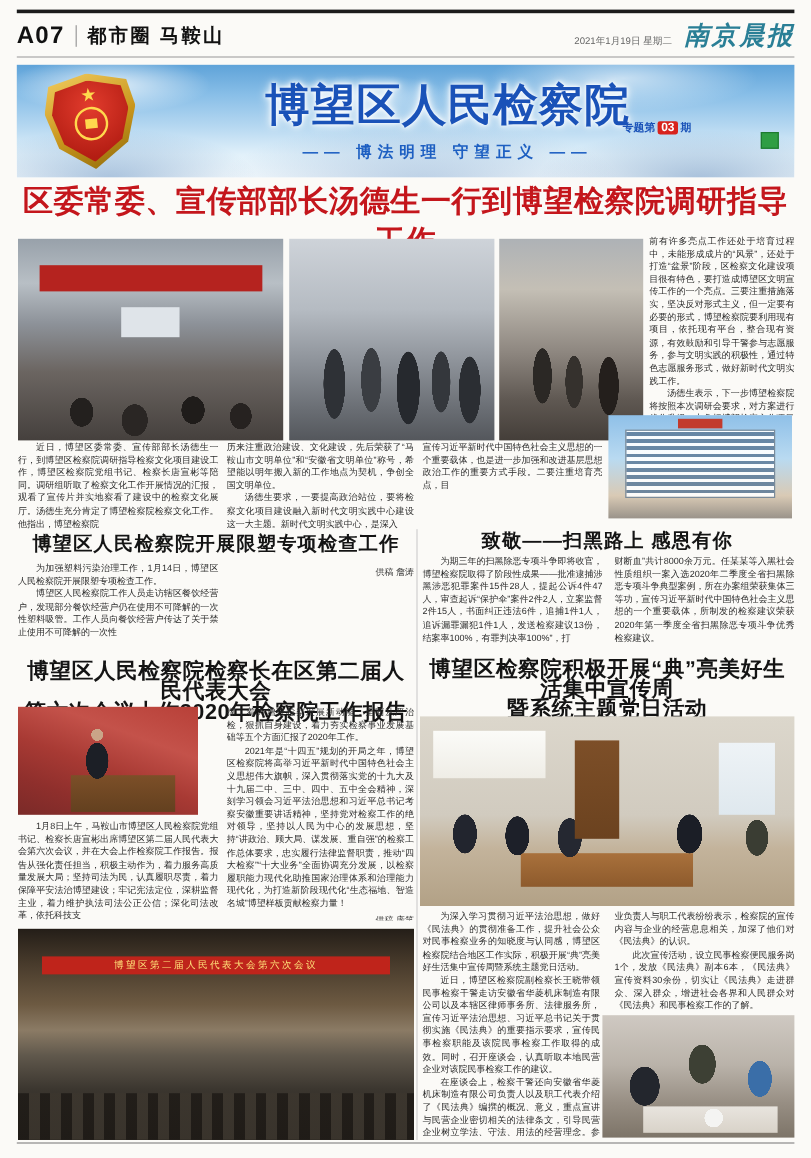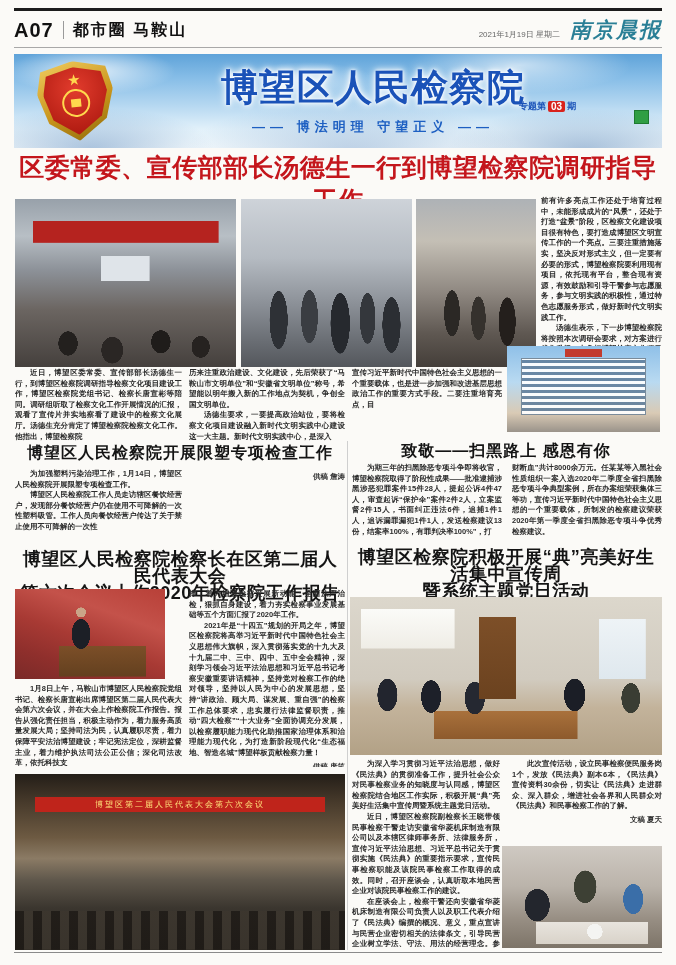--- a/index.html
+++ b/index.html
@@ -55,21 +55,21 @@
     font-size:13px;font-weight:bold;color:#1d5fc2;letter-spacing:5px;}
   .corner-mark{left:620px;top:56px;width:13px;height:12px;background:#2f9e44;z-index:3;
     border:1px solid #1d7a30;}
   
   .main-headline{left:14px;top:151px;width:648px;text-align:center;
     font-size:25px;font-weight:900;color:#c4161c;letter-spacing:0.5px;}
   .h2{font-weight:bold;color:#141414;text-align:center;}
   .h2-big{font-size:16px;letter-spacing:1px;}
   .h2-two{font-size:18px;line-height:17px;letter-spacing:0.5px;}
   
-  .col{font-size:7.5px;line-height:10.6px;color:#2c2c2c;text-align:justify;overflow:hidden;font-weight:bold;}
+  .col{font-size:7.5px;line-height:10.6px;color:#2c2c2c;text-align:justify;overflow:hidden;}
   .col p{margin:0;text-indent:2em;}
   .col p.cont{text-indent:0;}
   .byline{text-align:right;font-size:7.5px;color:#333;margin-top:3px;}
   
   .photo{overflow:hidden;}
   .photo-conf{background:
     radial-gradient(ellipse 16px 20px at 24% 86%,#23201e 60%,transparent 61%),
     radial-gradient(ellipse 18px 22px at 44% 90%,#2a2624 60%,transparent 61%),
     radial-gradient(ellipse 16px 19px at 66% 85%,#1f1c1a 60%,transparent 61%),
     radial-gradient(ellipse 15px 18px at 84% 88%,#262220 60%,transparent 61%),
@@ -245,20 +245,21 @@
 <div class="abs photo photo-sofa" style="left:350px;top:597px;width:312px;height:158px;"></div>
 <div class="abs col" style="left:352px;top:759px;width:148px;height:190px;">
   <div>
       <p>为深入学习贯彻习近平法治思想，做好《民法典》的贯彻准备工作，提升社会公众对民事检察业务的知晓度与认同感，博望区检察院结合地区工作实际，积极开展“典”亮美好生活集中宣传周暨系统主题党日活动。</p>
       <p>近日，博望区检察院副检察长王晓带领民事检察干警走访安徽省华菱机床制造有限公司以及本辖区律师事务所、法律服务所，宣传习近平法治思想、习近平总书记关于贯彻实施《民法典》的重要指示要求，宣传民事检察职能及该院民事检察工作取得的成效。同时，召开座谈会，认真听取本地民营企业对该院民事检察工作的建议。</p>
       <p>在座谈会上，检察干警还向安徽省华菱机床制造有限公司负责人以及职工代表介绍了《民法典》编撰的概况、意义，重点宣讲与民营企业密切相关的法律条文，引导民营企业树立学法、守法、用法的经营理念。参会的企</p>
     </div>
 </div>
 <div class="abs col" style="left:512px;top:759px;width:150px;height:90px;">
   <div>
+      <p class="cont">业负责人与职工代表纷纷表示，检察院的宣传内容与企业的经营息息相关，加深了他们对《民法典》的认识。</p>
       <p>此次宣传活动，设立民事检察便民服务岗1个，发放《民法典》副本6本，《民法典》宣传资料30余份，切实让《民法典》走进群众、深入群众，增进社会各界和人民群众对《民法典》和民事检察工作的了解。</p>
     </div>
   <div class="byline">文稿 夏天</div>
 </div>
 <div class="abs photo photo-tabletalk" style="left:502px;top:846px;width:160px;height:102px;"></div>
 
 <div class="abs divider-v"></div>
 <div class="abs bottomline"></div>
 
 </body></html>

